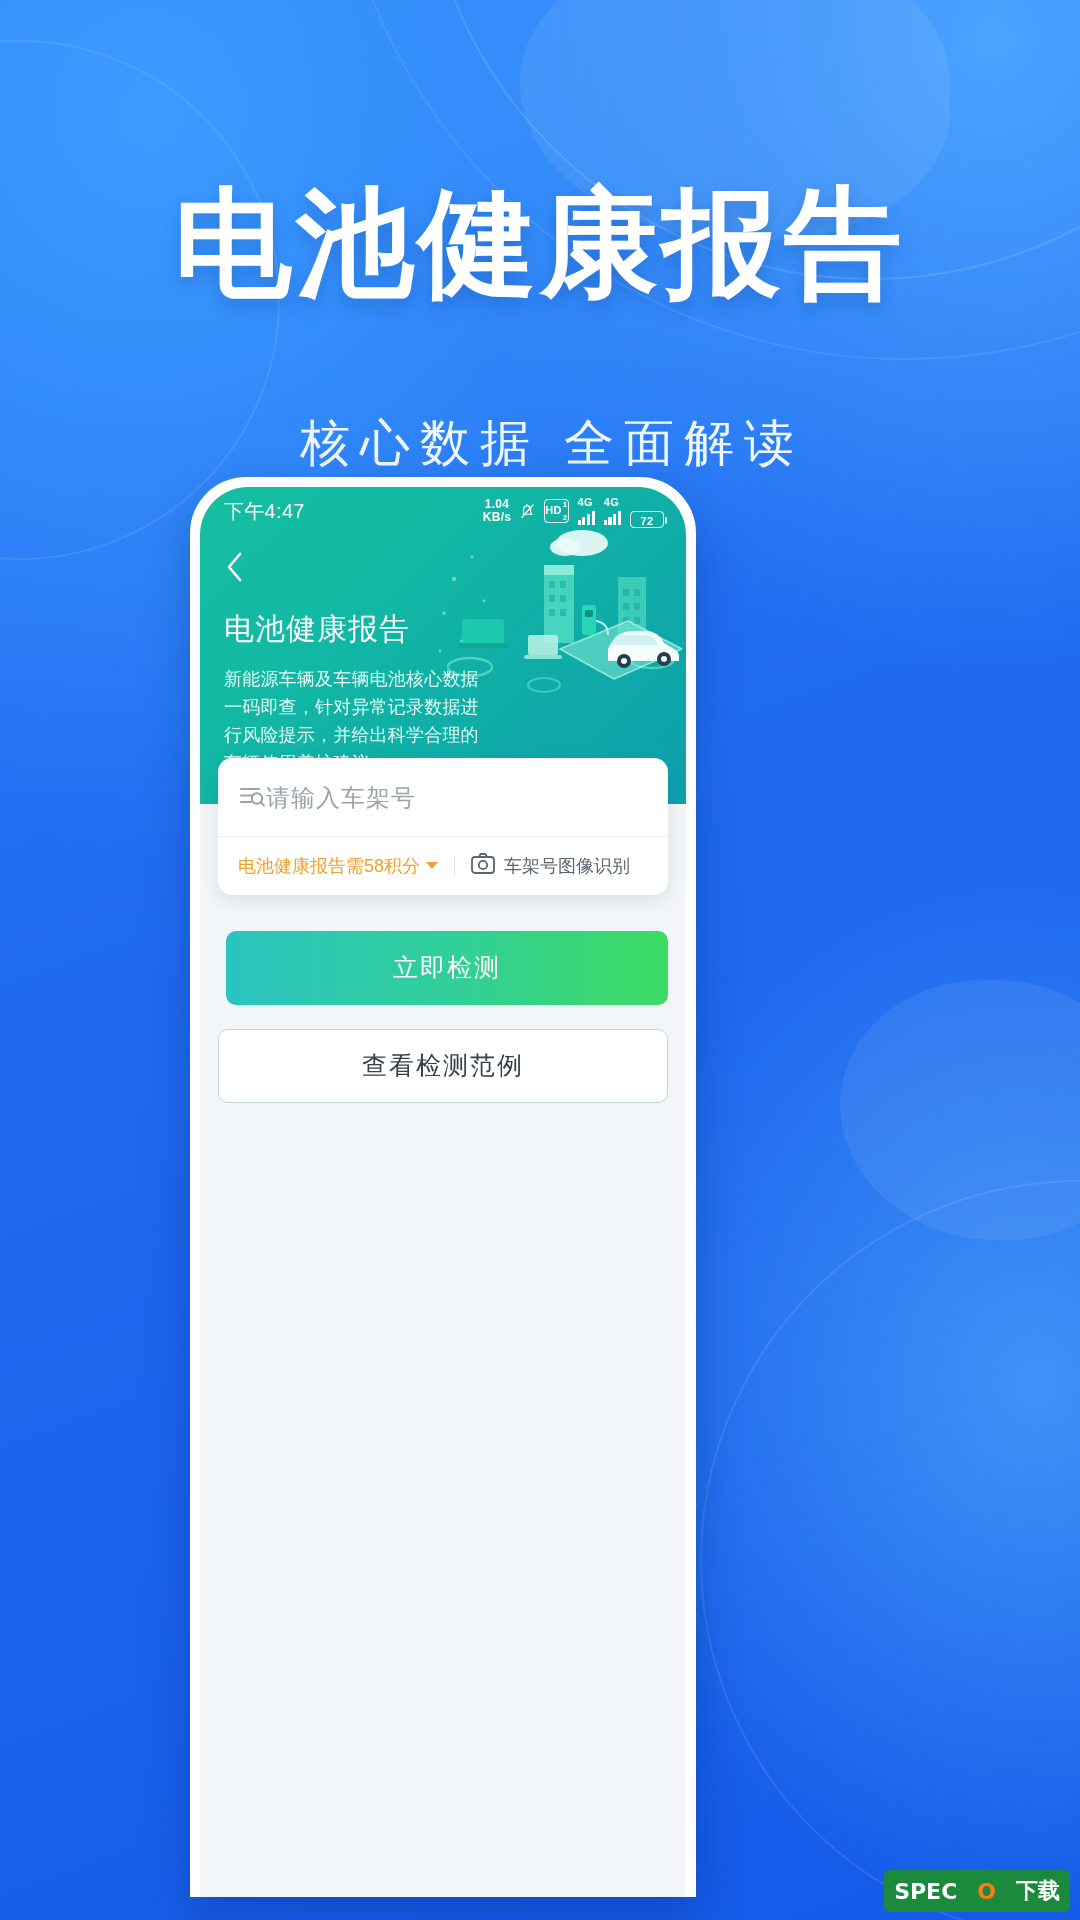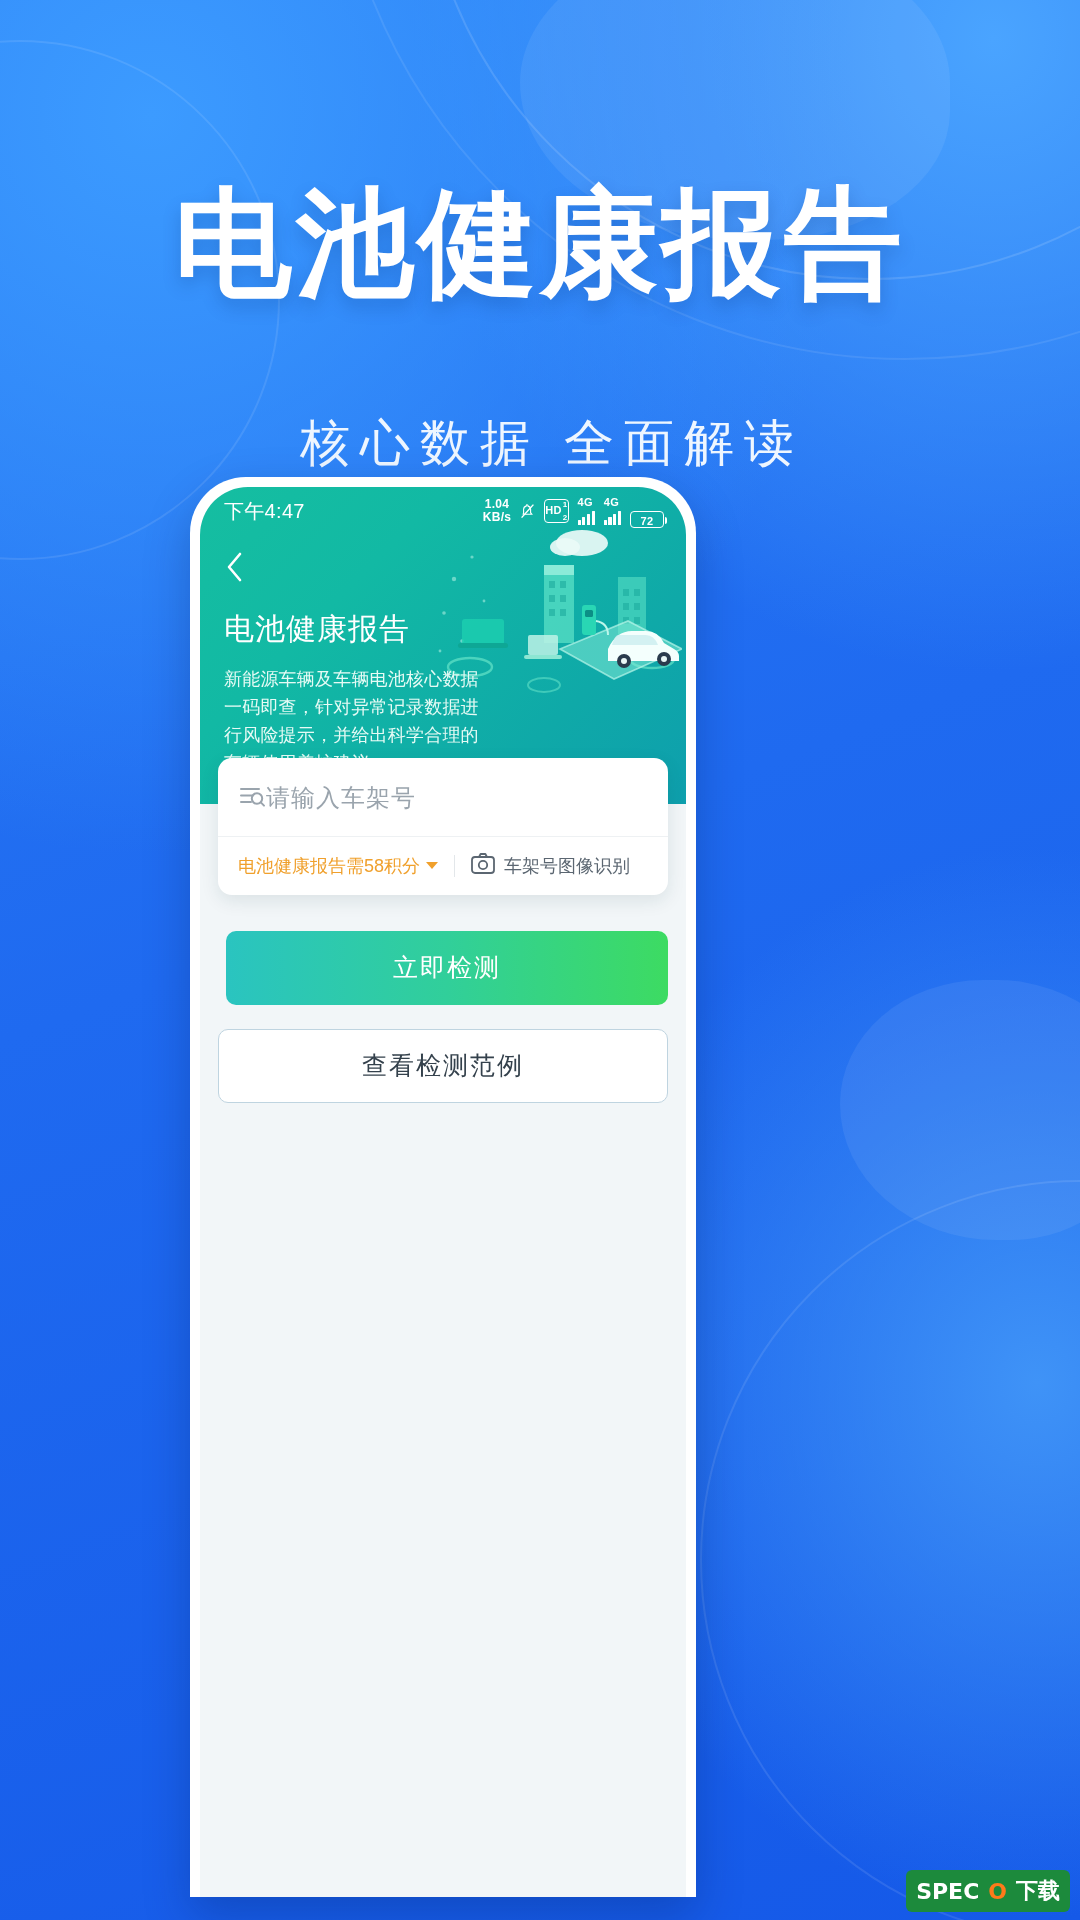--- a/index.html
+++ b/index.html
@@ -164,21 +164,21 @@
   .faq{ margin-left:auto; color:#33404a; font-size:23px; display:flex; align-items:center; gap:9px; }
   .qmark{
     width:25px;height:25px;border-radius:50%;border:1.6px solid #6b7782;
     display:flex;align-items:center;justify-content:center;font-size:15px;color:#6b7782;
   }
 
   
   .wm{
     position:absolute; right:10px; bottom:8px;
     background:#1c8a3c; border-radius:6px; padding:6px 10px;
-    display:flex; align-items:center; gap:9px;
+    display:flex; align-items:center; gap:20px;
     font-size:22px; font-weight:bold; color:#fff;
     font-family:"DejaVu Sans",sans-serif;
   }
   .wm .o{ color:#ff7a1a; }
 </style>
 </head>
 <body>
 
 <div class="promo-bg">
   <div class="swoosh sw1"></div>

